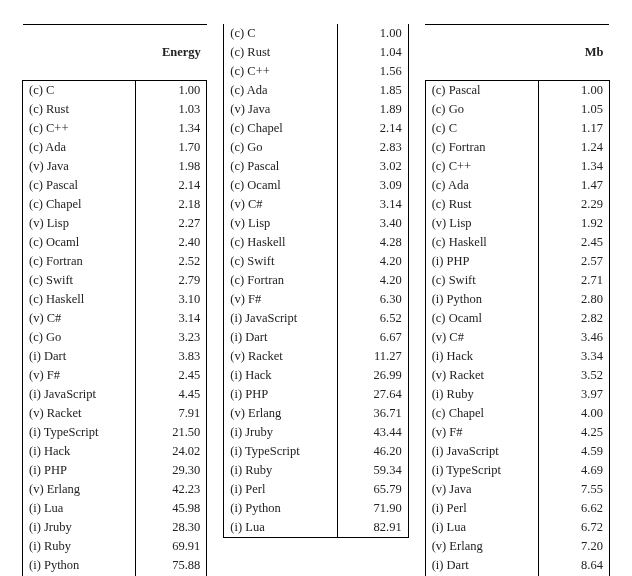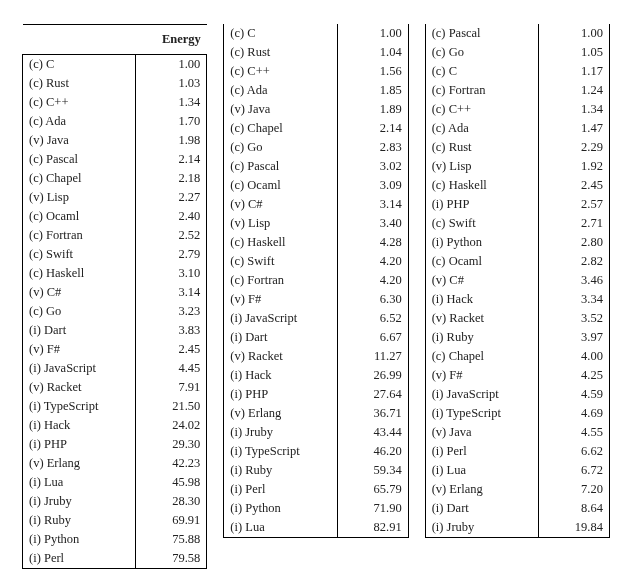--- a/index.html
+++ b/index.html
@@ -12,21 +12,21 @@
     align-items: flex-start;
   }
   .tbl {
     border-collapse: collapse;
     width: 190px;
   }
   .tbl th {
     border-top: 1.5px solid #000;
     border-bottom: 1px solid #000;
     font-weight: bold;
-    padding: 7px 6px;
+    padding: 20px 6px;
     text-align: right;
   }
   .tbl th.keycol {
     text-align: left;
   }
   .tbl td {
     padding: 2px 6px;
     vertical-align: baseline;
   }
   .tbl td.key {
@@ -271,20 +271,24 @@
       </tr>
       <tr class="last">
         <td class="key">(i) Lua</td>
         <td class="val">82.91</td>
       </tr>
     </tbody>
   </table>
 <table class="tbl">
     <tbody>
       <tr>
+        <th class="keycol"></th>
+        <th>Mb</th>
+      </tr>
+      <tr>
         <td class="key">(c) Pascal</td>
         <td class="val">1.00</td>
       </tr>
       <tr>
         <td class="key">(c) Go</td>
         <td class="val">1.05</td>
       </tr>
       <tr>
         <td class="key">(c) C</td>
         <td class="val">1.17</td>
@@ -356,21 +360,21 @@
       <tr>
         <td class="key">(i) JavaScript</td>
         <td class="val">4.59</td>
       </tr>
       <tr>
         <td class="key">(i) TypeScript</td>
         <td class="val">4.69</td>
       </tr>
       <tr>
         <td class="key">(v) Java</td>
-        <td class="val">4.55</td>
+        <td class="val">7.55</td>
       </tr>
       <tr>
         <td class="key">(i) Perl</td>
         <td class="val">6.62</td>
       </tr>
       <tr>
         <td class="key">(i) Lua</td>
         <td class="val">6.72</td>
       </tr>
       <tr>

